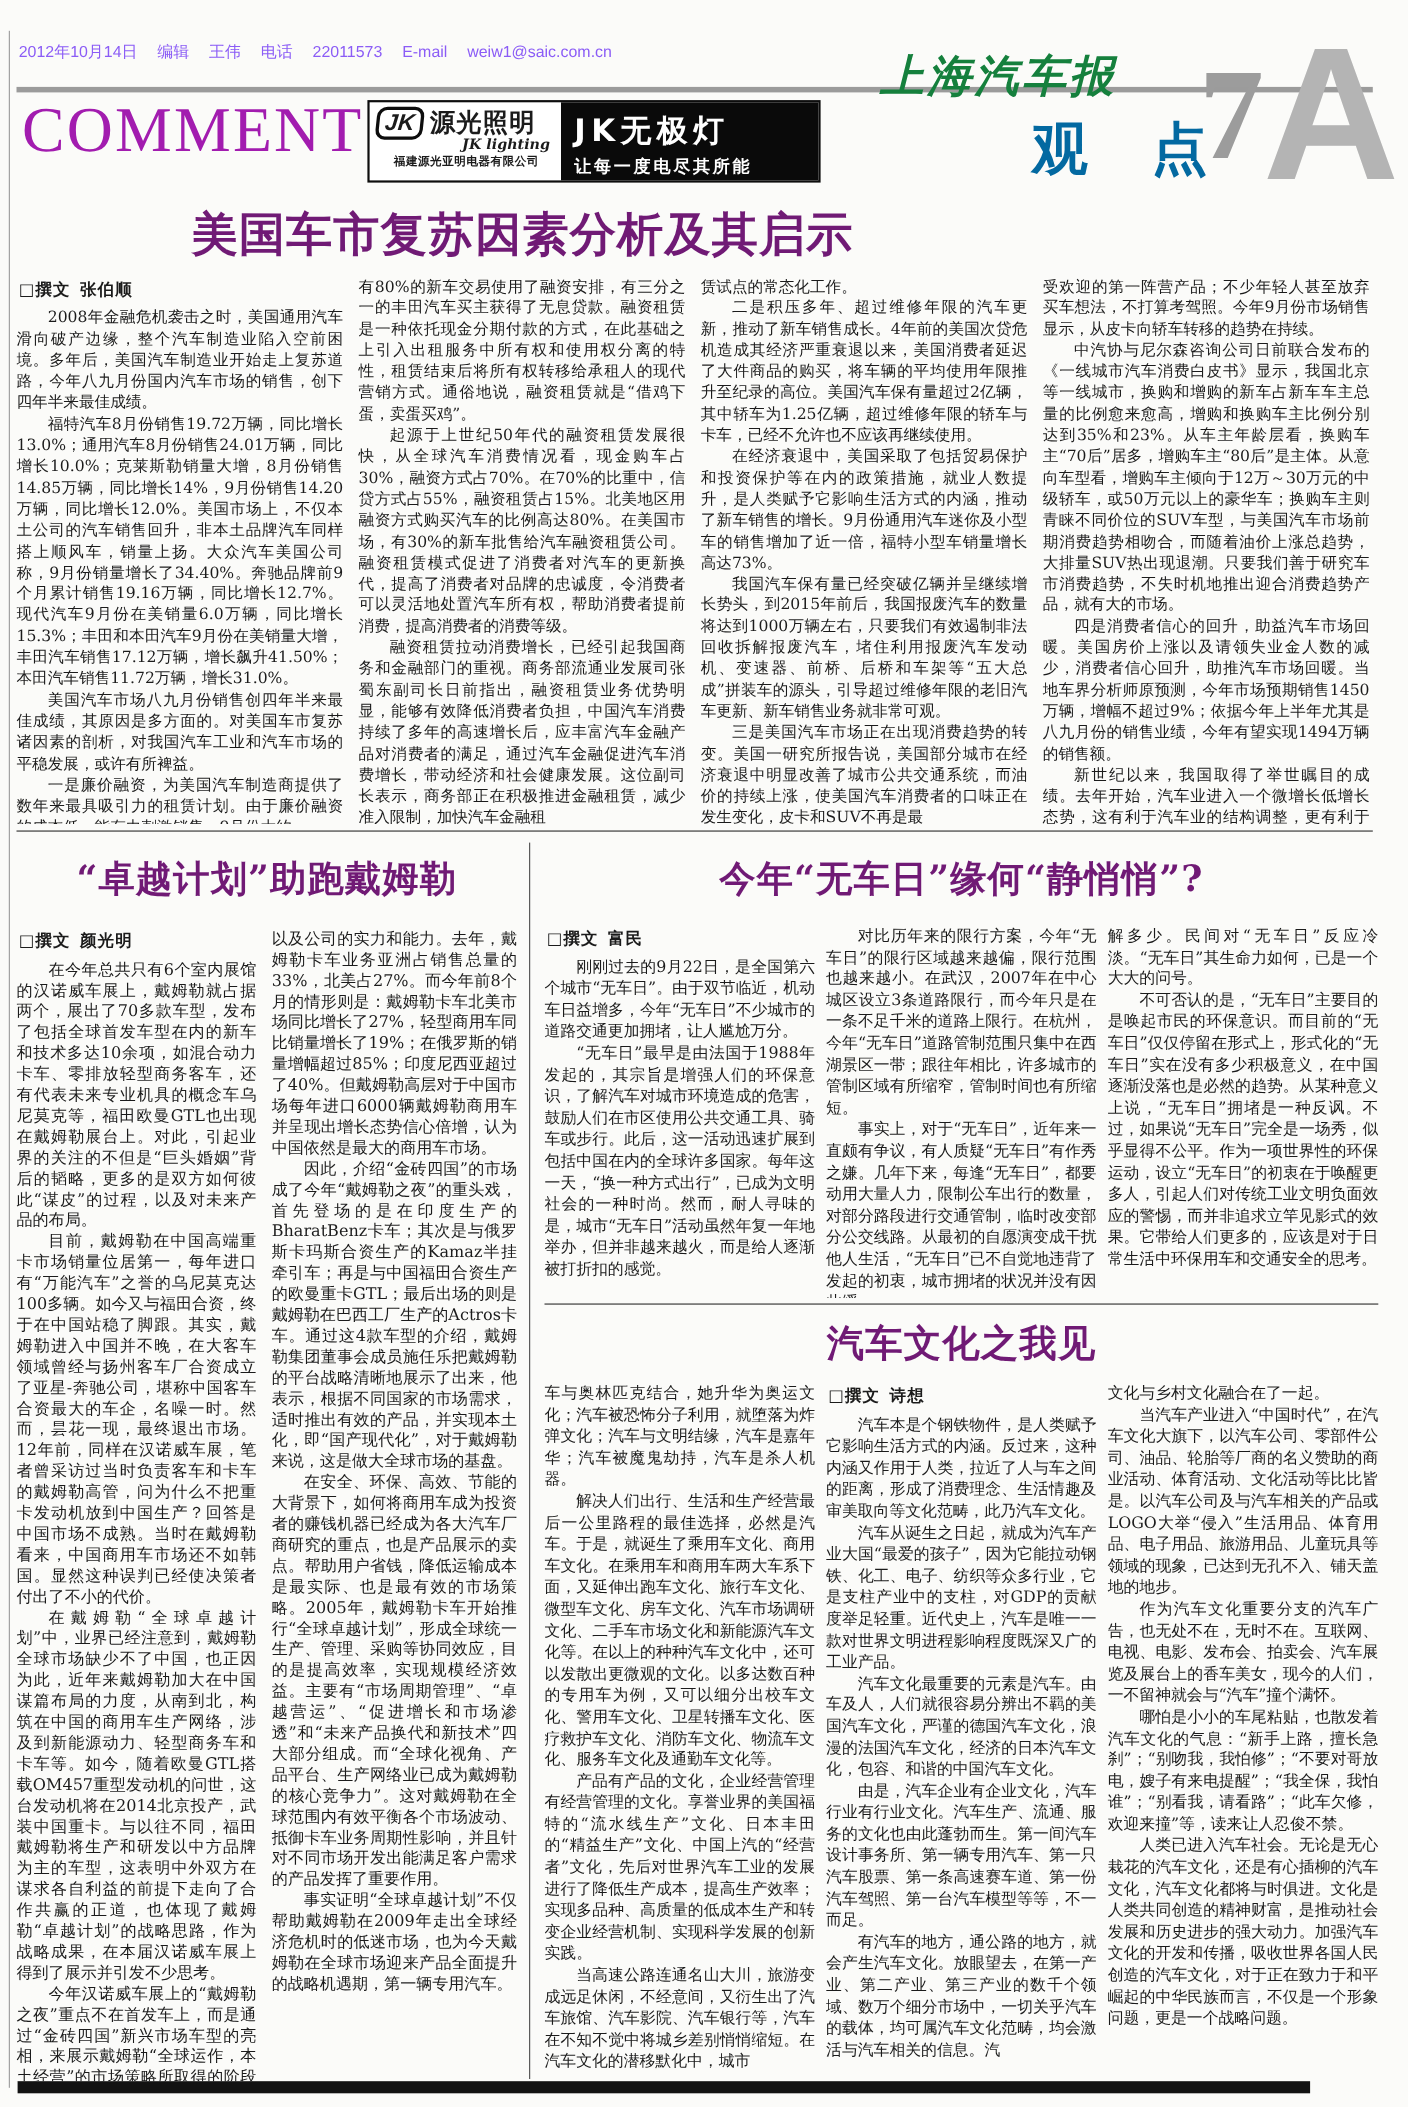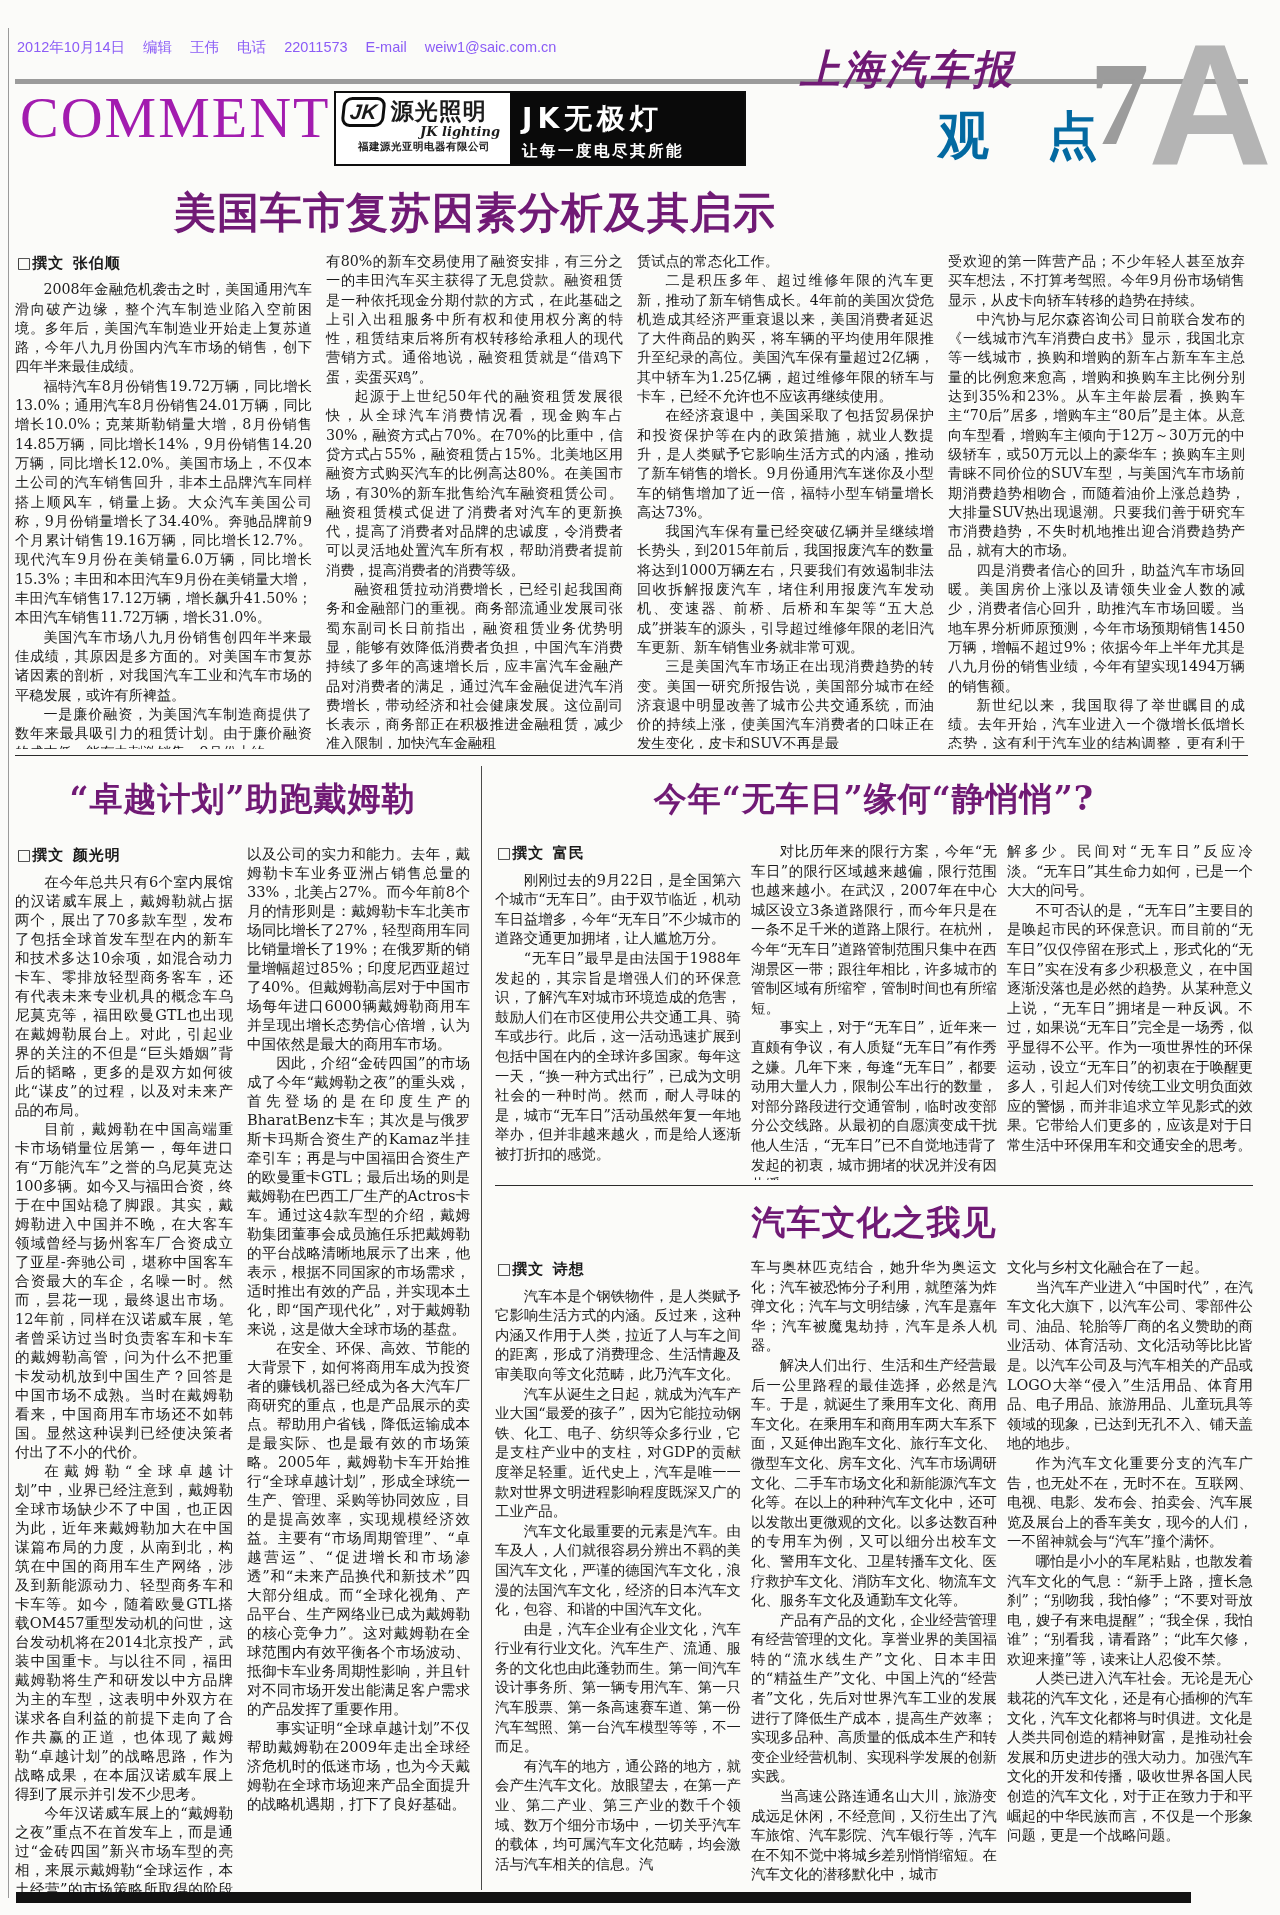--- a/index.html
+++ b/index.html
@@ -11,21 +11,21 @@
   }
   .abs{position:absolute;}
   
   #page-edge{left:8px;top:28px;width:1px;height:1870px;background:#9a9a9a;}
   
   #header{left:17px;top:38px;font-family:"Liberation Sans",sans-serif;font-size:14.5px;color:#8b5cf6;white-space:nowrap;}
   #header span{margin-right:14px;}
   #gray-rule{left:15px;top:79px;width:1233px;height:5px;background:#9b9b9b;}
   
   #comment-word{left:20px;top:84px;font-family:"Liberation Serif",serif;font-size:58px;color:#a21caf;letter-spacing:2px;font-weight:500;}
-  #paper-logo{left:800px;top:42px;font-size:40px;font-weight:bold;font-style:italic;letter-spacing:3px;color:#701a75;}
+  #paper-logo{left:800px;top:42px;font-size:40px;font-weight:bold;font-style:italic;letter-spacing:3px;color:#15803d;}
   #guandian{left:938px;top:102px;font-size:51px;font-weight:bold;color:#0369a1;letter-spacing:20px;}
   #big-7{left:1090px;top:46px;font-size:118px;line-height:1;color:#9c9c9c;font-family:"Liberation Serif",serif;font-weight:bold;}
   #big-A{left:1148px;top:18px;font-size:172px;line-height:1;color:#b4b4b4;font-family:"Liberation Sans",sans-serif;font-weight:bold;}
   
   #adbox{left:334px;top:91px;width:412px;height:75px;border:2px solid #0d0d0d;display:flex;background:#fff;box-sizing:border-box;}
   .ad-left{width:174px;padding:3px 4px 2px 6px;box-sizing:border-box;}
   .ad-left-top{display:flex;align-items:center;gap:6px;}
   .jk-badge{border:3px solid #0d0d0d;border-radius:9px;padding:0 5px;font-weight:bold;font-style:italic;font-size:21px;font-family:"Liberation Sans",sans-serif;transform:skew(-6deg);}
   .ad-brand{font-size:23px;font-weight:bold;letter-spacing:1px;}
   .ad-brand-en{font-style:italic;font-weight:bold;font-size:13px;text-align:right;margin-top:-3px;padding-right:6px;}
@@ -149,21 +149,21 @@
         <div class="byline">□撰文 颜光明</div>
         <p>在今年总共只有6个室内展馆的汉诺威车展上，戴姆勒就占据两个，展出了70多款车型，发布了包括全球首发车型在内的新车和技术多达10余项，如混合动力卡车、零排放轻型商务客车，还有代表未来专业机具的概念车乌尼莫克等，福田欧曼GTL也出现在戴姆勒展台上。对此，引起业界的关注的不但是“巨头婚姻”背后的韬略，更多的是双方如何彼此“谋皮”的过程，以及对未来产品的布局。</p>
         <p>目前，戴姆勒在中国高端重卡市场销量位居第一，每年进口有“万能汽车”之誉的乌尼莫克达100多辆。如今又与福田合资，终于在中国站稳了脚跟。其实，戴姆勒进入中国并不晚，在大客车领域曾经与扬州客车厂合资成立了亚星-奔驰公司，堪称中国客车合资最大的车企，名噪一时。然而，昙花一现，最终退出市场。12年前，同样在汉诺威车展，笔者曾采访过当时负责客车和卡车的戴姆勒高管，问为什么不把重卡发动机放到中国生产？回答是中国市场不成熟。当时在戴姆勒看来，中国商用车市场还不如韩国。显然这种误判已经使决策者付出了不小的代价。</p>
         <p>在戴姆勒“全球卓越计划”中，业界已经注意到，戴姆勒全球市场缺少不了中国，也正因为此，近年来戴姆勒加大在中国谋篇布局的力度，从南到北，构筑在中国的商用车生产网络，涉及到新能源动力、轻型商务车和卡车等。如今，随着欧曼GTL搭载OM457重型发动机的问世，这台发动机将在2014北京投产，武装中国重卡。与以往不同，福田戴姆勒将生产和研发以中方品牌为主的车型，这表明中外双方在谋求各自利益的前提下走向了合作共赢的正道，也体现了戴姆勒“卓越计划”的战略思路，作为战略成果，在本届汉诺威车展上得到了展示并引发不少思考。</p>
         <p>今年汉诺威车展上的“戴姆勒之夜”重点不在首发车上，而是通过“金砖四国”新兴市场车型的亮相，来展示戴姆勒“全球运作，本土经营”的市场策略所取得的阶段性成果和发展前景，</p>
       </div>
       <div class="col">
         <p class="noindent">以及公司的实力和能力。去年，戴姆勒卡车业务亚洲占销售总量的33%，北美占27%。而今年前8个月的情形则是：戴姆勒卡车北美市场同比增长了27%，轻型商用车同比销量增长了19%；在俄罗斯的销量增幅超过85%；印度尼西亚超过了40%。但戴姆勒高层对于中国市场每年进口6000辆戴姆勒商用车并呈现出增长态势信心倍增，认为中国依然是最大的商用车市场。</p>
         <p>因此，介绍“金砖四国”的市场成了今年“戴姆勒之夜”的重头戏，首先登场的是在印度生产的BharatBenz卡车；其次是与俄罗斯卡玛斯合资生产的Kamaz半挂牵引车；再是与中国福田合资生产的欧曼重卡GTL；最后出场的则是戴姆勒在巴西工厂生产的Actros卡车。通过这4款车型的介绍，戴姆勒集团董事会成员施任乐把戴姆勒的平台战略清晰地展示了出来，他表示，根据不同国家的市场需求，适时推出有效的产品，并实现本土化，即“国产现代化”，对于戴姆勒来说，这是做大全球市场的基盘。</p>
         <p>在安全、环保、高效、节能的大背景下，如何将商用车成为投资者的赚钱机器已经成为各大汽车厂商研究的重点，也是产品展示的卖点。帮助用户省钱，降低运输成本是最实际、也是最有效的市场策略。2005年，戴姆勒卡车开始推行“全球卓越计划”，形成全球统一生产、管理、采购等协同效应，目的是提高效率，实现规模经济效益。主要有“市场周期管理”、“卓越营运”、“促进增长和市场渗透”和“未来产品换代和新技术”四大部分组成。而“全球化视角、产品平台、生产网络业已成为戴姆勒的核心竞争力”。这对戴姆勒在全球范围内有效平衡各个市场波动、抵御卡车业务周期性影响，并且针对不同市场开发出能满足客户需求的产品发挥了重要作用。</p>
-        <p>事实证明“全球卓越计划”不仅帮助戴姆勒在2009年走出全球经济危机时的低迷市场，也为今天戴姆勒在全球市场迎来产品全面提升的战略机遇期，打下了良好基础。</p>
+        <p>事实证明“全球卓越计划”不仅帮助戴姆勒在2009年走出全球经济危机时的低迷市场，也为今天戴姆勒在全球市场迎来产品全面提升的战略机遇期，第一辆专用汽车。</p>
       </div>
     </div>
 </div>
 
 <div id="a3" class="abs article">
   <div class="a-title">今年“无车日”缘何“静悄悄”?</div>
   <div class="cols">
       <div class="col">
         <div class="byline">□撰文 富民</div>
         <p>刚刚过去的9月22日，是全国第六个城市“无车日”。由于双节临近，机动车日益增多，今年“无车日”不少城市的道路交通更加拥堵，让人尴尬万分。</p>
@@ -176,35 +176,35 @@
       <div class="col">
         <p class="noindent">解多少。民间对“无车日”反应冷淡。“无车日”其生命力如何，已是一个大大的问号。</p>
         <p>不可否认的是，“无车日”主要目的是唤起市民的环保意识。而目前的“无车日”仅仅停留在形式上，形式化的“无车日”实在没有多少积极意义，在中国逐渐没落也是必然的趋势。从某种意义上说，“无车日”拥堵是一种反讽。不过，如果说“无车日”完全是一场秀，似乎显得不公平。作为一项世界性的环保运动，设立“无车日”的初衷在于唤醒更多人，引起人们对传统工业文明负面效应的警惕，而并非追求立竿见影式的效果。它带给人们更多的，应该是对于日常生活中环保用车和交通安全的思考。</p>
       </div>
     </div>
 </div>
 
 <div id="a4" class="abs article">
   <div class="a-title">汽车文化之我见</div>
   <div class="cols">
+      <div class="col">
+        <p class="noindent">车与奥林匹克结合，她升华为奥运文化；汽车被恐怖分子利用，就堕落为炸弹文化；汽车与文明结缘，汽车是嘉年华；汽车被魔鬼劫持，汽车是杀人机器。</p>
+        <p>解决人们出行、生活和生产经营最后一公里路程的最佳选择，必然是汽车。于是，就诞生了乘用车文化、商用车文化。在乘用车和商用车两大车系下面，又延伸出跑车文化、旅行车文化、微型车文化、房车文化、汽车市场调研文化、二手车市场文化和新能源汽车文化等。在以上的种种汽车文化中，还可以发散出更微观的文化。以多达数百种的专用车为例，又可以细分出校车文化、警用车文化、卫星转播车文化、医疗救护车文化、消防车文化、物流车文化、服务车文化及通勤车文化等。</p>
+        <p>产品有产品的文化，企业经营管理有经营管理的文化。享誉业界的美国福特的“流水线生产”文化、日本丰田的“精益生产”文化、中国上汽的“经营者”文化，先后对世界汽车工业的发展进行了降低生产成本，提高生产效率；实现多品种、高质量的低成本生产和转变企业经营机制、实现科学发展的创新实践。</p>
+        <p>当高速公路连通名山大川，旅游变成远足休闲，不经意间，又衍生出了汽车旅馆、汽车影院、汽车银行等，汽车在不知不觉中将城乡差别悄悄缩短。在汽车文化的潜移默化中，城市</p>
+      </div>
       <div class="col">
         <div class="byline">□撰文 诗想</div>
         <p>汽车本是个钢铁物件，是人类赋予它影响生活方式的内涵。反过来，这种内涵又作用于人类，拉近了人与车之间的距离，形成了消费理念、生活情趣及审美取向等文化范畴，此乃汽车文化。</p>
         <p>汽车从诞生之日起，就成为汽车产业大国“最爱的孩子”，因为它能拉动钢铁、化工、电子、纺织等众多行业，它是支柱产业中的支柱，对GDP的贡献度举足轻重。近代史上，汽车是唯一一款对世界文明进程影响程度既深又广的工业产品。</p>
         <p>汽车文化最重要的元素是汽车。由车及人，人们就很容易分辨出不羁的美国汽车文化，严谨的德国汽车文化，浪漫的法国汽车文化，经济的日本汽车文化，包容、和谐的中国汽车文化。</p>
         <p>由是，汽车企业有企业文化，汽车行业有行业文化。汽车生产、流通、服务的文化也由此蓬勃而生。第一间汽车设计事务所、第一辆专用汽车、第一只汽车股票、第一条高速赛车道、第一份汽车驾照、第一台汽车模型等等，不一而足。</p>
         <p>有汽车的地方，通公路的地方，就会产生汽车文化。放眼望去，在第一产业、第二产业、第三产业的数千个领域、数万个细分市场中，一切关乎汽车的载体，均可属汽车文化范畴，均会激活与汽车相关的信息。汽</p>
       </div>
       <div class="col">
-        <p class="noindent">车与奥林匹克结合，她升华为奥运文化；汽车被恐怖分子利用，就堕落为炸弹文化；汽车与文明结缘，汽车是嘉年华；汽车被魔鬼劫持，汽车是杀人机器。</p>
-        <p>解决人们出行、生活和生产经营最后一公里路程的最佳选择，必然是汽车。于是，就诞生了乘用车文化、商用车文化。在乘用车和商用车两大车系下面，又延伸出跑车文化、旅行车文化、微型车文化、房车文化、汽车市场调研文化、二手车市场文化和新能源汽车文化等。在以上的种种汽车文化中，还可以发散出更微观的文化。以多达数百种的专用车为例，又可以细分出校车文化、警用车文化、卫星转播车文化、医疗救护车文化、消防车文化、物流车文化、服务车文化及通勤车文化等。</p>
-        <p>产品有产品的文化，企业经营管理有经营管理的文化。享誉业界的美国福特的“流水线生产”文化、日本丰田的“精益生产”文化、中国上汽的“经营者”文化，先后对世界汽车工业的发展进行了降低生产成本，提高生产效率；实现多品种、高质量的低成本生产和转变企业经营机制、实现科学发展的创新实践。</p>
-        <p>当高速公路连通名山大川，旅游变成远足休闲，不经意间，又衍生出了汽车旅馆、汽车影院、汽车银行等，汽车在不知不觉中将城乡差别悄悄缩短。在汽车文化的潜移默化中，城市</p>
-      </div>
-      <div class="col">
         <p class="noindent">文化与乡村文化融合在了一起。</p>
         <p>当汽车产业进入“中国时代”，在汽车文化大旗下，以汽车公司、零部件公司、油品、轮胎等厂商的名义赞助的商业活动、体育活动、文化活动等比比皆是。以汽车公司及与汽车相关的产品或LOGO大举“侵入”生活用品、体育用品、电子用品、旅游用品、儿童玩具等领域的现象，已达到无孔不入、铺天盖地的地步。</p>
         <p>作为汽车文化重要分支的汽车广告，也无处不在，无时不在。互联网、电视、电影、发布会、拍卖会、汽车展览及展台上的香车美女，现今的人们，一不留神就会与“汽车”撞个满怀。</p>
         <p>哪怕是小小的车尾粘贴，也散发着汽车文化的气息：“新手上路，擅长急刹”；“别吻我，我怕修”；“不要对哥放电，嫂子有来电提醒”；“我全保，我怕谁”；“别看我，请看路”；“此车欠修，欢迎来撞”等，读来让人忍俊不禁。</p>
         <p>人类已进入汽车社会。无论是无心栽花的汽车文化，还是有心插柳的汽车文化，汽车文化都将与时俱进。文化是人类共同创造的精神财富，是推动社会发展和历史进步的强大动力。加强汽车文化的开发和传播，吸收世界各国人民创造的汽车文化，对于正在致力于和平崛起的中华民族而言，不仅是一个形象问题，更是一个战略问题。</p>
       </div>
     </div>
 </div>
 
 <div id="bottom-bar" class="abs"></div>

